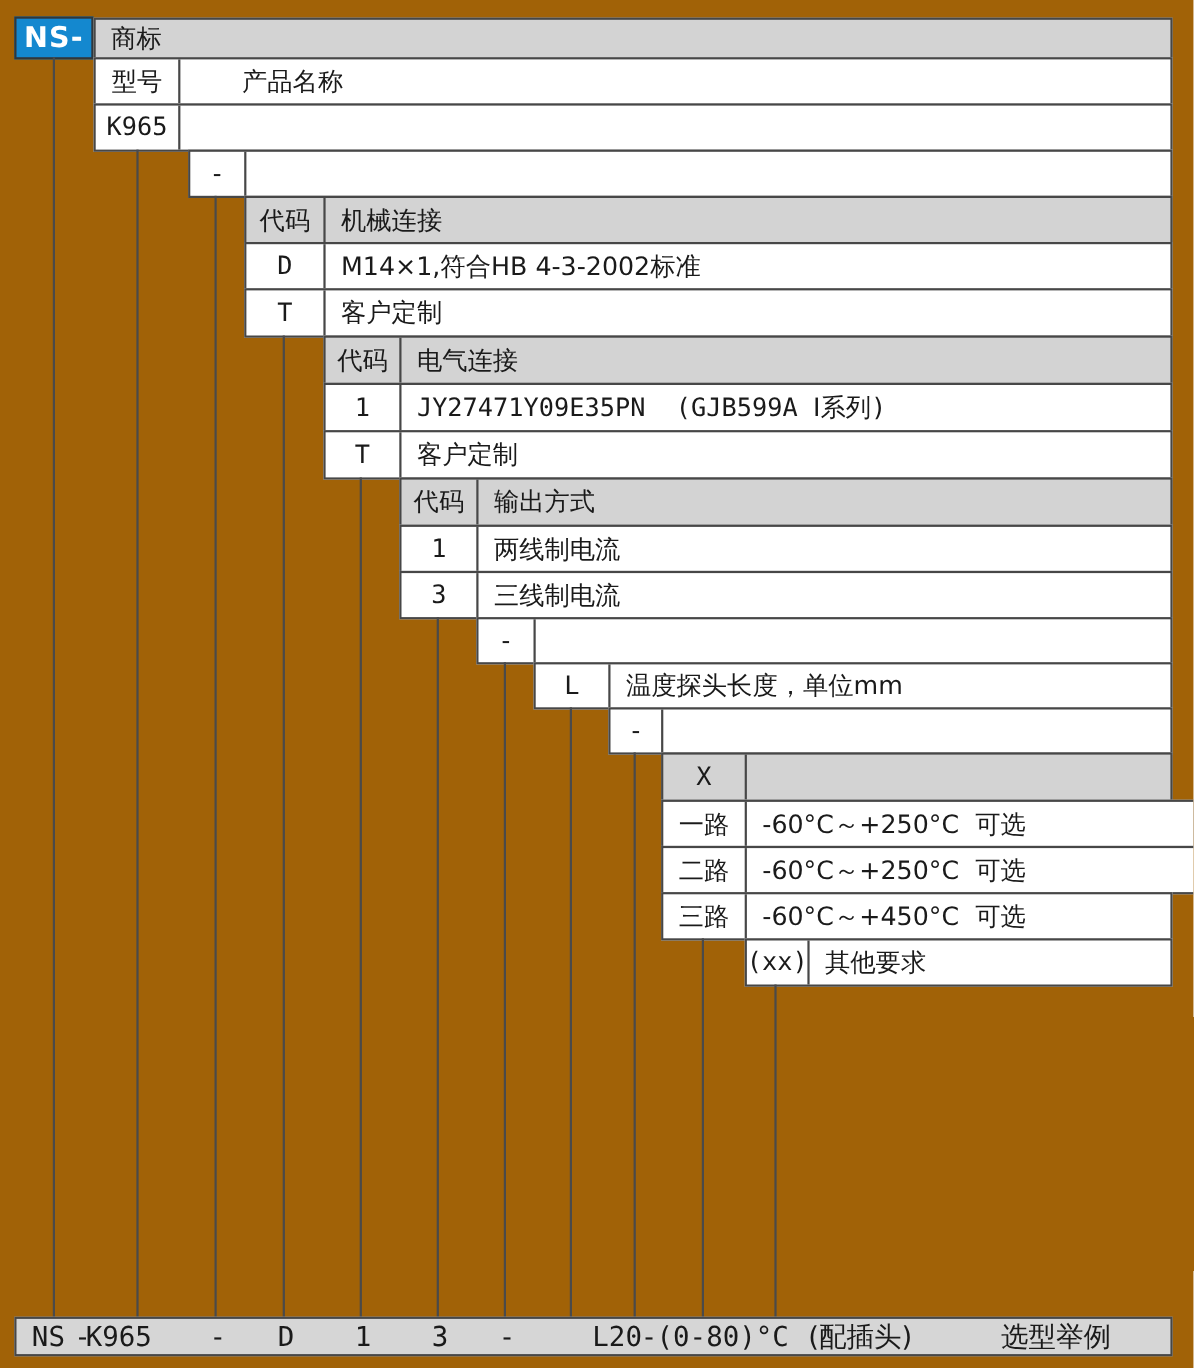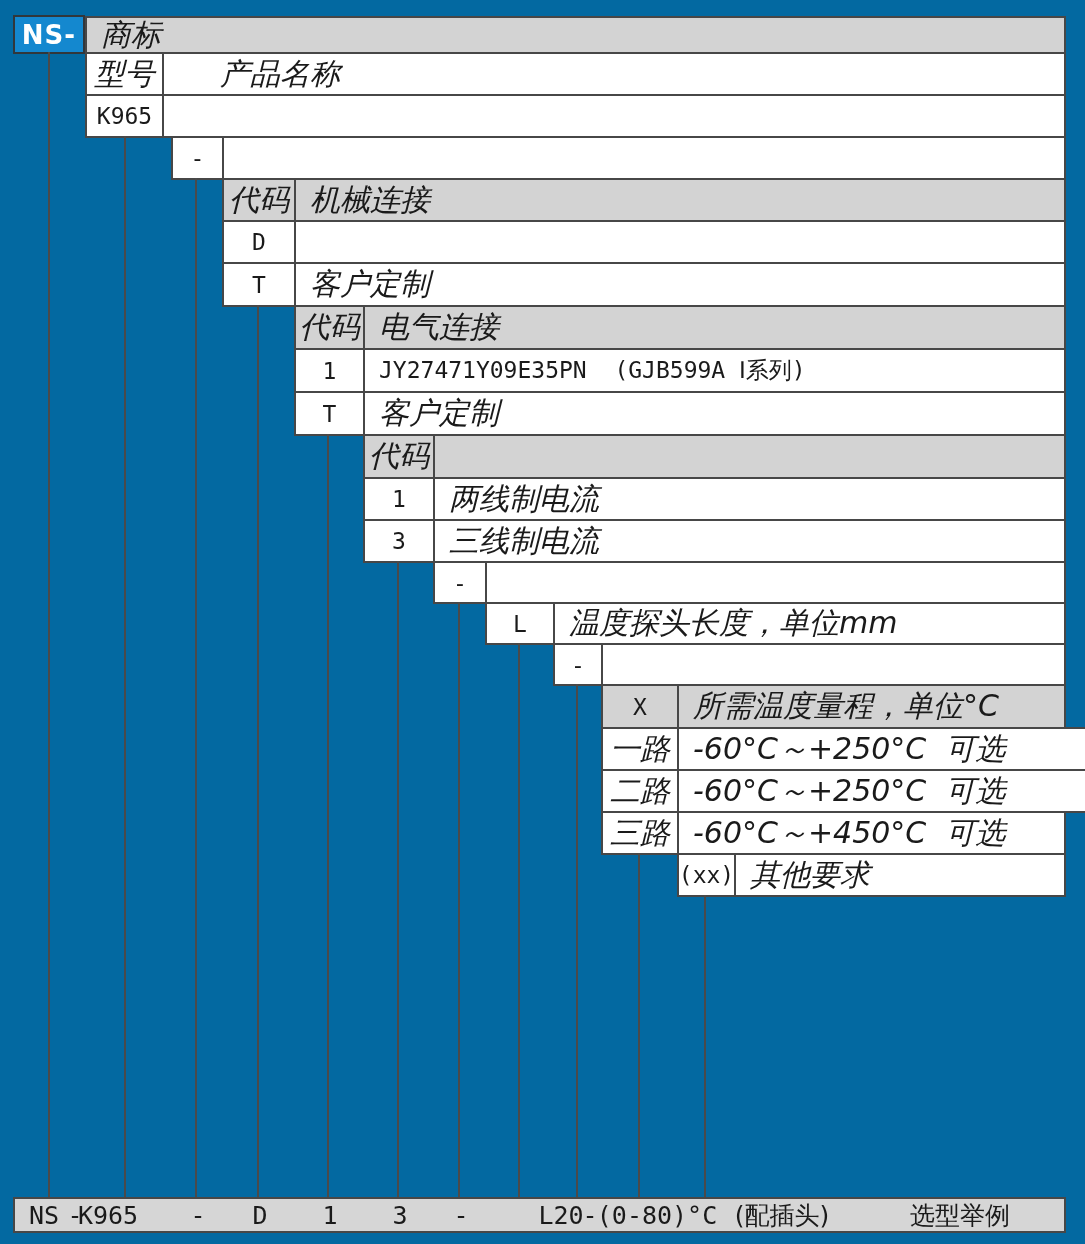--- a/index.html
+++ b/index.html
@@ -1,29 +1,29 @@
 <!DOCTYPE html>
 <html><head>
 <meta charset="utf-8">
 <style>
   html,body{margin:0;padding:0;background:#ffffff;}
   .canvas{
-    position:relative;width:1085px;height:1244px;background:#0369a1;
+    position:relative;width:1085px;height:1244px;background:#a16207;
     font-family:"DejaVu Sans",sans-serif;color:#1a1a1a;overflow:hidden;
   }
   
   .row{
     position:absolute;box-sizing:border-box;border:2px solid #474747;
     display:flex;align-items:stretch;background:#ffffff;
   }
   .row.gray{background:#d3d3d3;}
   .cell{display:flex;align-items:center;box-sizing:border-box;}
   .cell.code{justify-content:center;border-right:2px solid #474747;flex:none;}
   .cell.desc{flex:1;padding-left:14px;white-space:pre;}
-  .cjk{font-size:30px;font-style:italic;}
+  .cjk{font-size:23px;}
   .mono{font-family:"DejaVu Sans Mono",monospace;font-size:23px;}
   .indent20{padding-left:20px;}
   .indent32{padding-left:32px;}
   
   .r1 {left:85px; top:16px; width:981px;height:38px;}
   .r2 {left:85px; top:52px; width:981px;height:44px;gap:42px;}
   .r3 {left:85px; top:94px; width:981px;height:44px;}
   .r4 {left:171px;top:136px;width:895px;height:44px;}
   .r5 {left:222px;top:178px;width:844px;height:44px;}
   .r6 {left:222px;top:220px;width:844px;height:44px;}
@@ -105,20 +105,21 @@
     <div class="cell code mono w51">-</div>
     <div class="cell desc"></div>
   </div>
 
   <div class="row gray r5">
     <div class="cell code cjk w72">代码</div>
     <div class="cell desc cjk">机械连接</div>
   </div>
   <div class="row r6">
     <div class="cell code mono w72">D</div>
+    <div class="cell desc cjk">M14×1,符合HB 4-3-2002标准</div>
   </div>
   <div class="row r7">
     <div class="cell code mono w72">T</div>
     <div class="cell desc cjk">客户定制</div>
   </div>
 
   <div class="row gray r8">
     <div class="cell code cjk w69">代码</div>
     <div class="cell desc cjk">电气连接</div>
   </div>
@@ -126,20 +127,21 @@
     <div class="cell code mono w69">1</div>
     <div class="cell desc mono indent20">JY27471Y09E35PN  (GJB599A Ⅰ系列)</div>
   </div>
   <div class="row r10">
     <div class="cell code mono w69">T</div>
     <div class="cell desc cjk">客户定制</div>
   </div>
 
   <div class="row gray r11">
     <div class="cell code cjk w70">代码</div>
+    <div class="cell desc cjk">输出方式</div>
   </div>
   <div class="row r12">
     <div class="cell code mono w70">1</div>
     <div class="cell desc cjk">两线制电流</div>
   </div>
   <div class="row r13">
     <div class="cell code mono w70">3</div>
     <div class="cell desc cjk">三线制电流</div>
   </div>
 
@@ -153,21 +155,20 @@
     <div class="cell desc cjk">温度探头长度，单位mm</div>
   </div>
 
   <div class="row r16">
     <div class="cell code mono w48">-</div>
     <div class="cell desc"></div>
   </div>
 
   <div class="row gray r17">
     <div class="cell code mono w76">X</div>
-    <div class="cell desc cjk">所需温度量程，单位°C</div>
   </div>
   <div class="row r18">
     <div class="cell code cjk w76">一路</div>
     <div class="cell desc cjk indent32">-60°C～+250°C  可选</div>
   </div>
   <div class="row r19">
     <div class="cell code cjk w76">二路</div>
     <div class="cell desc cjk indent32">-60°C～+250°C  可选</div>
   </div>
   <div class="row r20">

